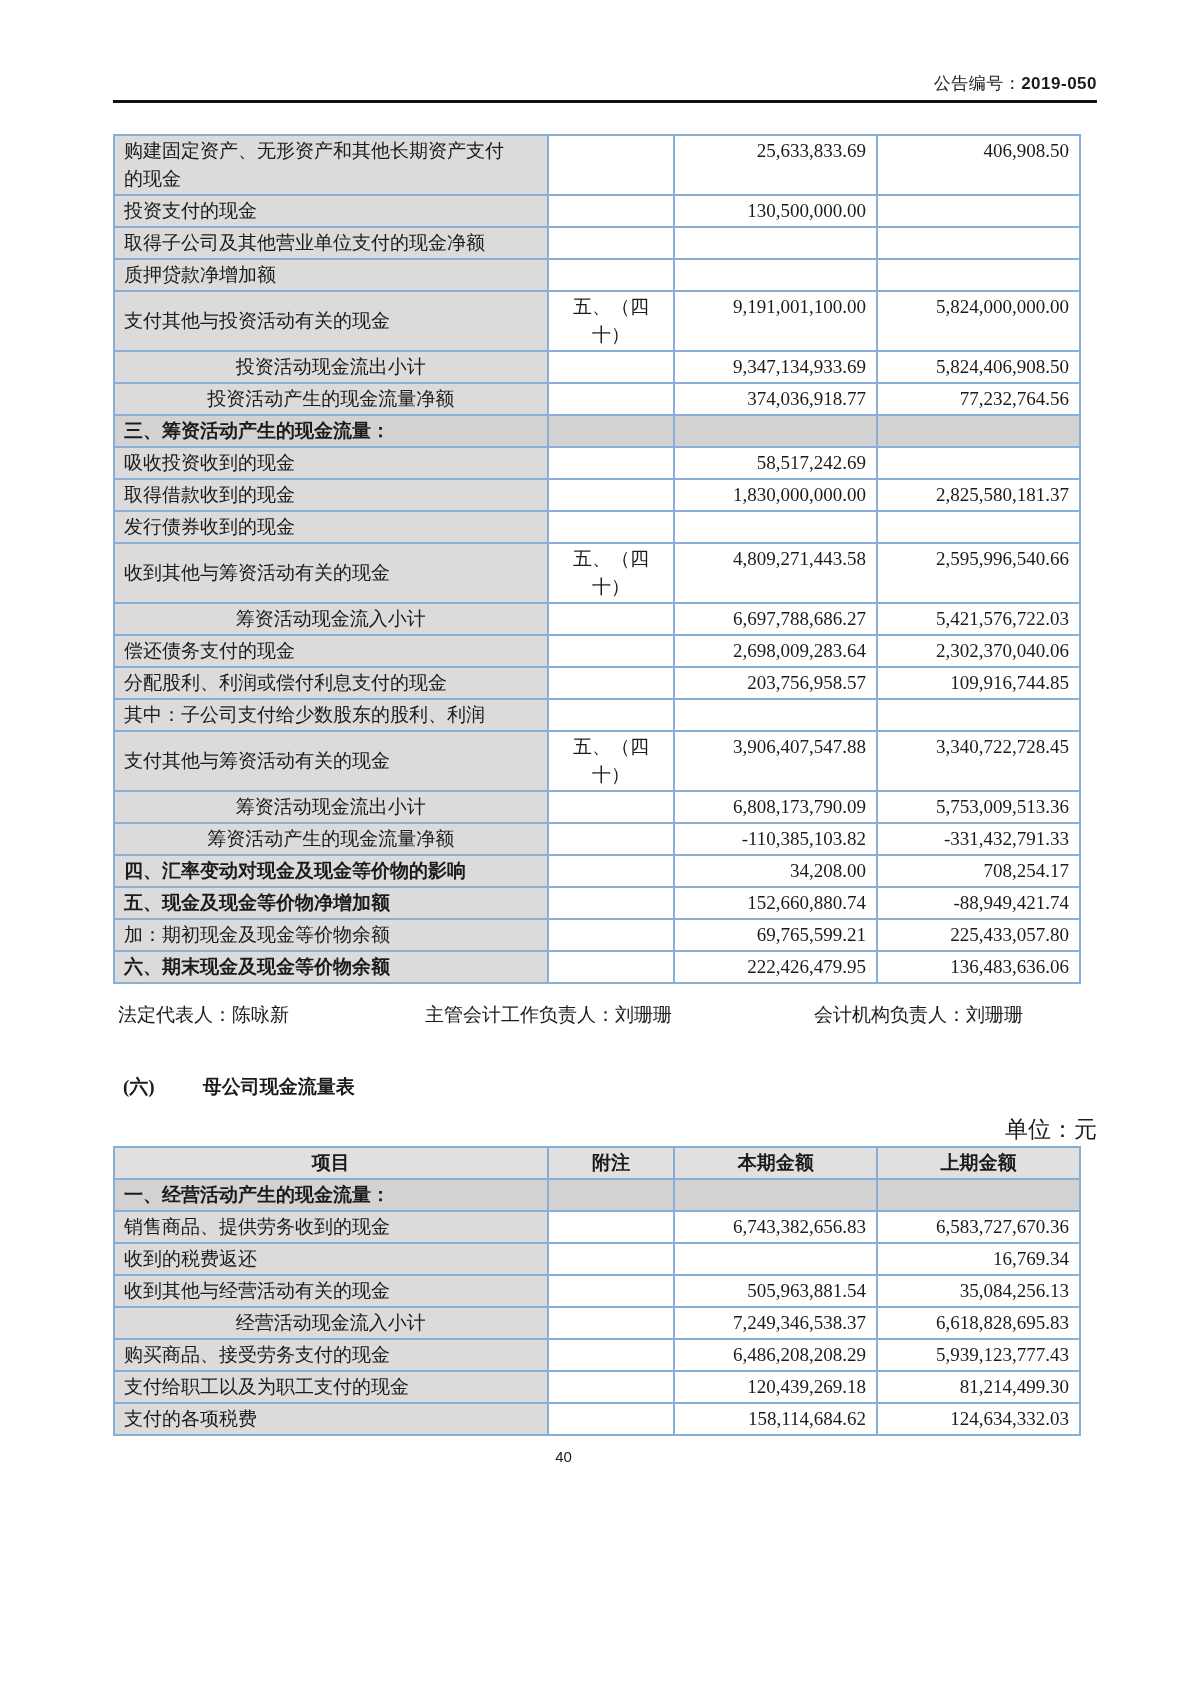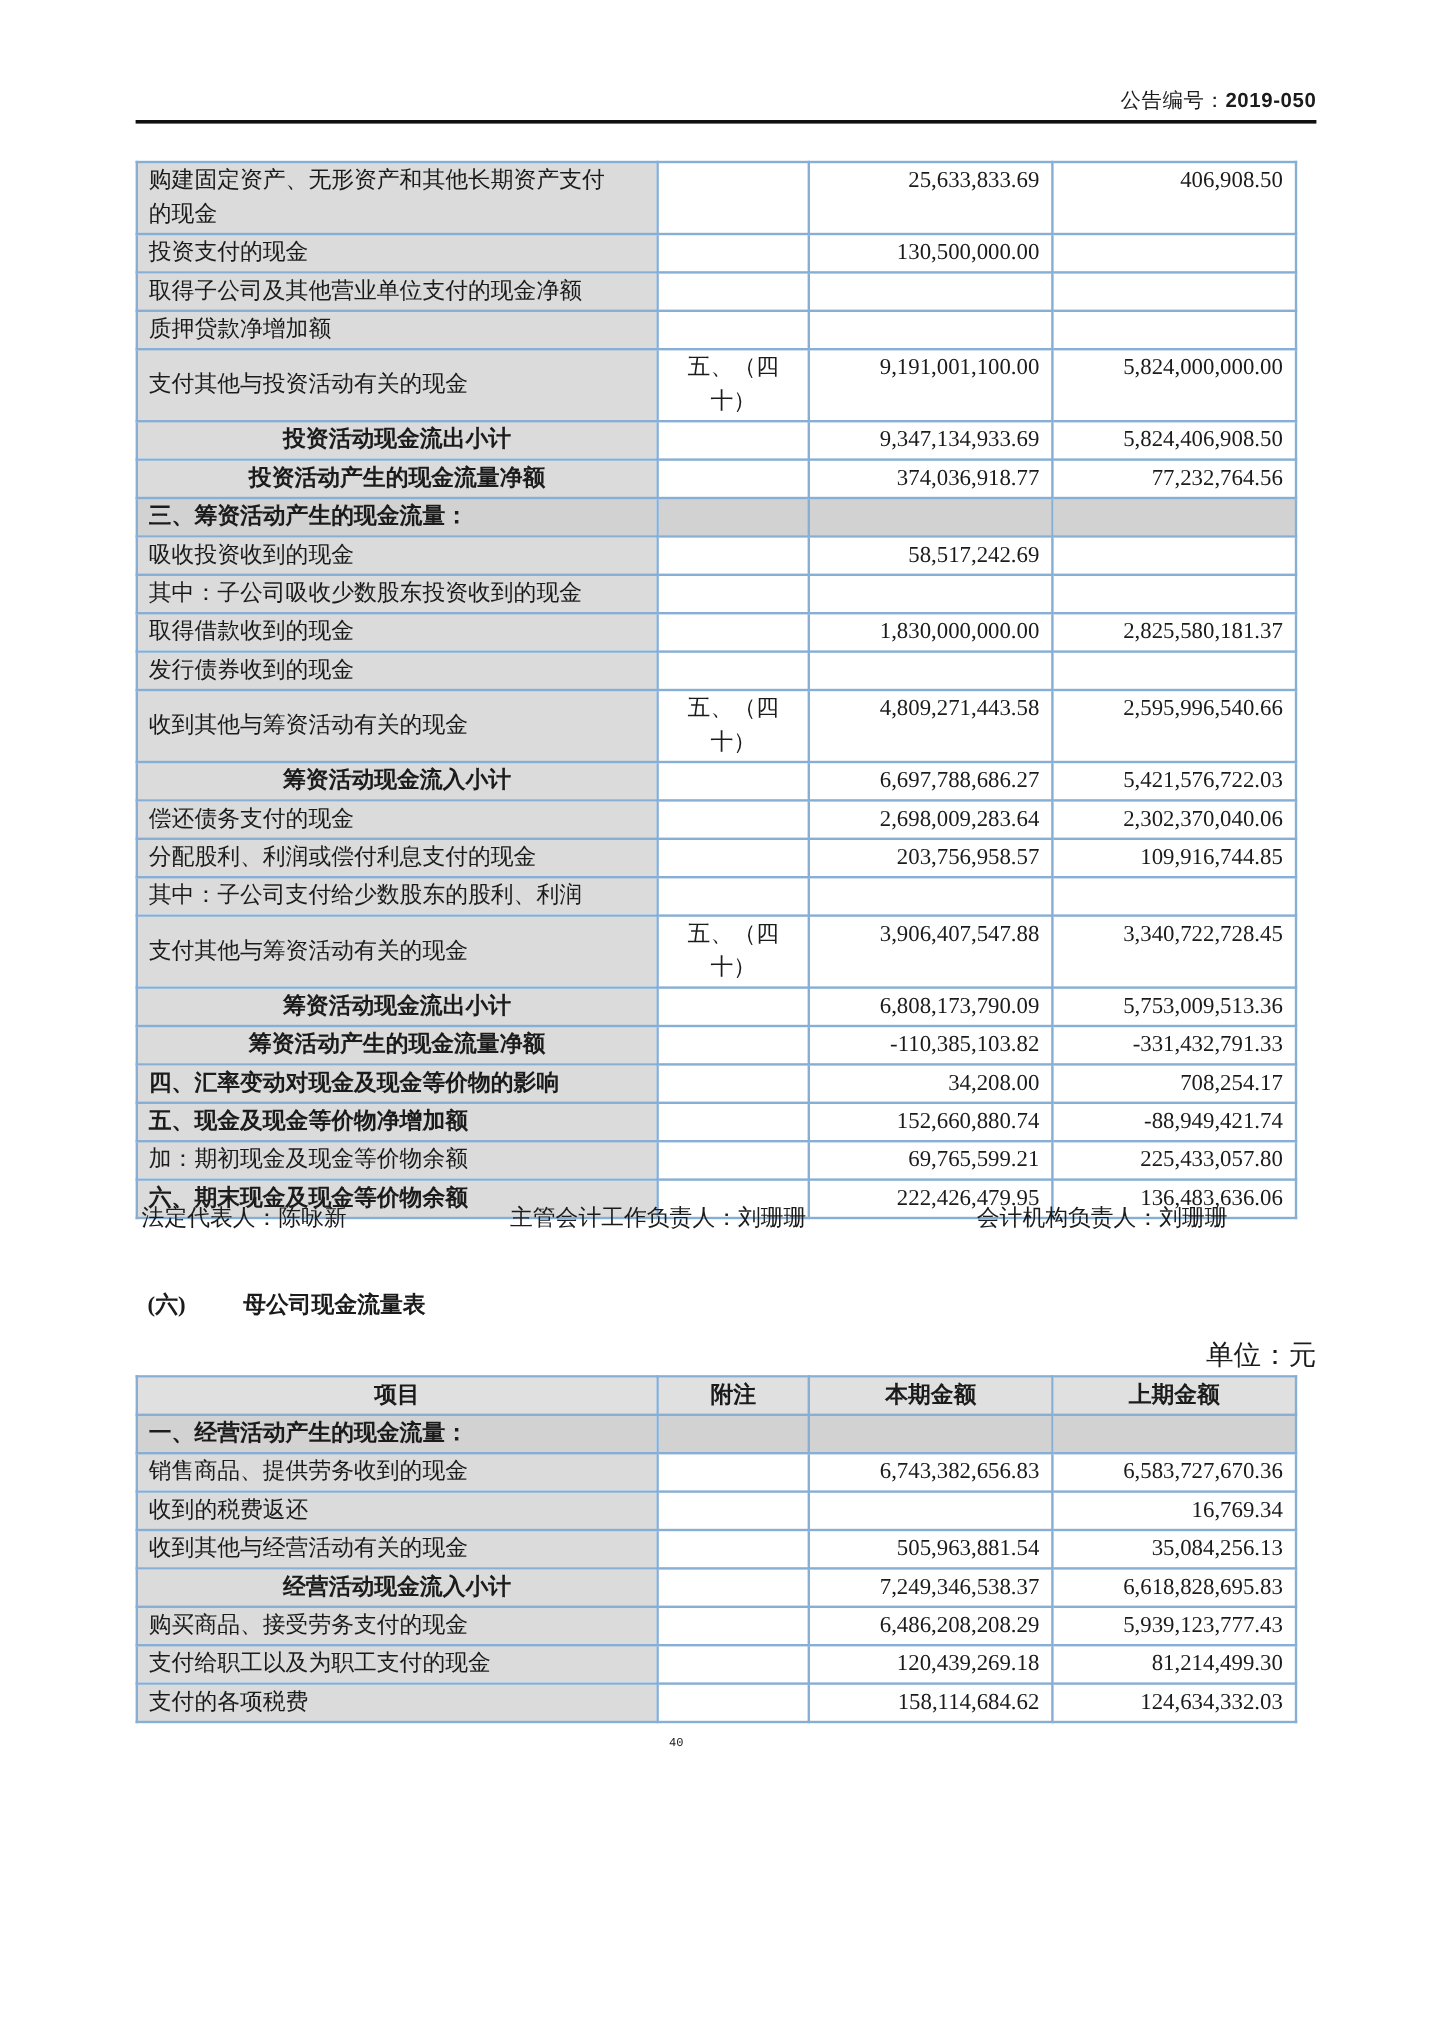--- a/index.html
+++ b/index.html
@@ -45,21 +45,21 @@
   }
   .col-note {
     text-align: center; vertical-align: top;
     padding: 1px 22px; line-height: 29px;
   }
   .col-current, .col-prior {
     text-align: right; vertical-align: top;
     padding: 1px 10px 1px 4px;
     white-space: nowrap;
   }
-  tr.row-subtotal .col-label { text-align: center; font-weight: bold; padding: 1px 9px; }
+  tr.row-subtotal .col-label { text-align: center; font-weight: normal; padding: 1px 9px; }
   tr.row-bold-item .col-label { font-weight: bold; }
   tr.row-section td { background: var(--section-gray, #D2D2D2); font-weight: bold; }
   tr.row-section .col-label { padding: 1px 9px; }
   #table2 thead th {
     background: var(--header-gray, #E0E0E0);
     font-weight: bold; text-align: center; padding: 1px 6px;
   }
 
   
   .signatures {
@@ -76,22 +76,22 @@
   }
   .section-heading .title { margin-left: 48px; text-align: center; }
 
   .unit-line {
     position: absolute; top: 1114px; left: 113px; width: 984px;
     text-align: right; font-size: 23px;
   }
 
   .page-number {
     position: absolute; top: 1448px; left: 0; width: 1127px;
-    text-align: center; font-size: 10px;
-    font-family: Liberation Mono, monospace;
+    text-align: center; font-size: 15px;
+    font-family: Liberation Sans, sans-serif;
   }
 </style>
 </head>
 <body>
 
 <div class="page">
 
   <div class="doc-header">
     <span>公告编号：</span><span class="num">2019-050</span>
   </div>
@@ -150,26 +150,20 @@
         <tr class="row-section">
           <td class="col-label">三、筹资活动产生的现金流量：</td>
           <td class="col-note"></td>
           <td class="col-current"></td>
           <td class="col-prior"></td>
         </tr>
         <tr class="row-item">
           <td class="col-label">吸收投资收到的现金</td>
           <td class="col-note"></td>
           <td class="col-current">58,517,242.69</td>
-          <td class="col-prior"></td>
-        </tr>
-        <tr class="row-item">
-          <td class="col-label">其中：子公司吸收少数股东投资收到的现金</td>
-          <td class="col-note"></td>
-          <td class="col-current"></td>
           <td class="col-prior"></td>
         </tr>
         <tr class="row-item">
           <td class="col-label">取得借款收到的现金</td>
           <td class="col-note"></td>
           <td class="col-current">1,830,000,000.00</td>
           <td class="col-prior">2,825,580,181.37</td>
         </tr>
         <tr class="row-item">
           <td class="col-label">发行债券收到的现金</td>

